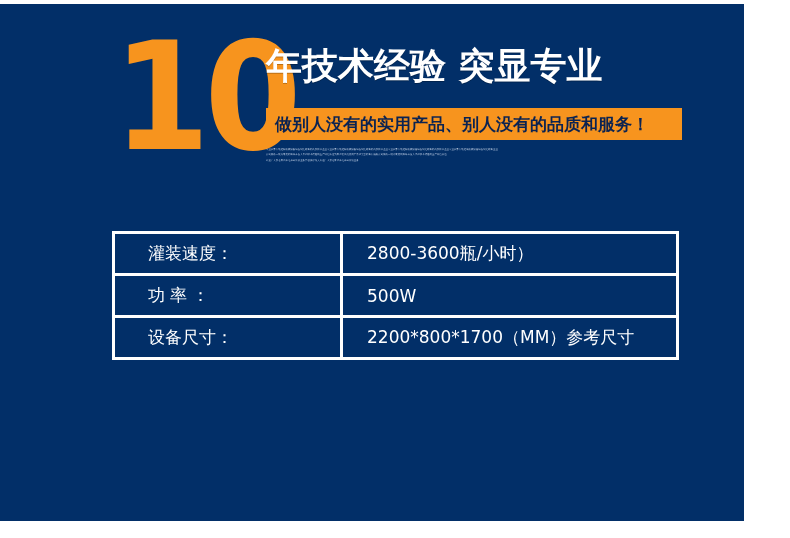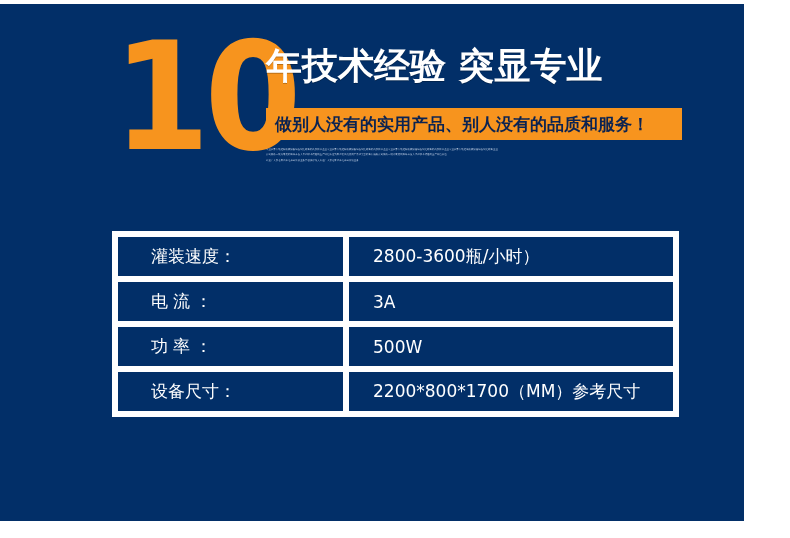--- a/index.html
+++ b/index.html
@@ -97,21 +97,21 @@
   
   #spec-table {
     position: absolute;
     left: 112px;
     top: 227px;
     width: 567px;
     border-collapse: collapse;
     table-layout: fixed;
   }
   #spec-table td {
-    border: 6px solid #ffffff;
+    border: 3px solid #ffffff;
     height: 37px;
     color: #ffffff;
     font-size: 17px;
     vertical-align: middle;
     background: #022f68;
     margin-left: 8px;
   }
   td.spec-label {
     width: 191px;
     padding-left: 33px;
@@ -146,24 +146,20 @@
       </div>
     </div>
 
     <table id="spec-table">
       <tbody>
         <tr>
           <td class="spec-label">灌装速度：</td>
           <td class="spec-value">2800-3600瓶/小时）</td>
         </tr>
         <tr>
-          <td class="spec-label spaced">电流：</td>
-          <td class="spec-value">3A</td>
-        </tr>
-        <tr>
           <td class="spec-label spaced">功率：</td>
           <td class="spec-value">500W</td>
         </tr>
         <tr>
           <td class="spec-label">设备尺寸：</td>
           <td class="spec-value">2200*800*1700（MM）参考尺寸</td>
         </tr>
       </tbody>
     </table>
 

